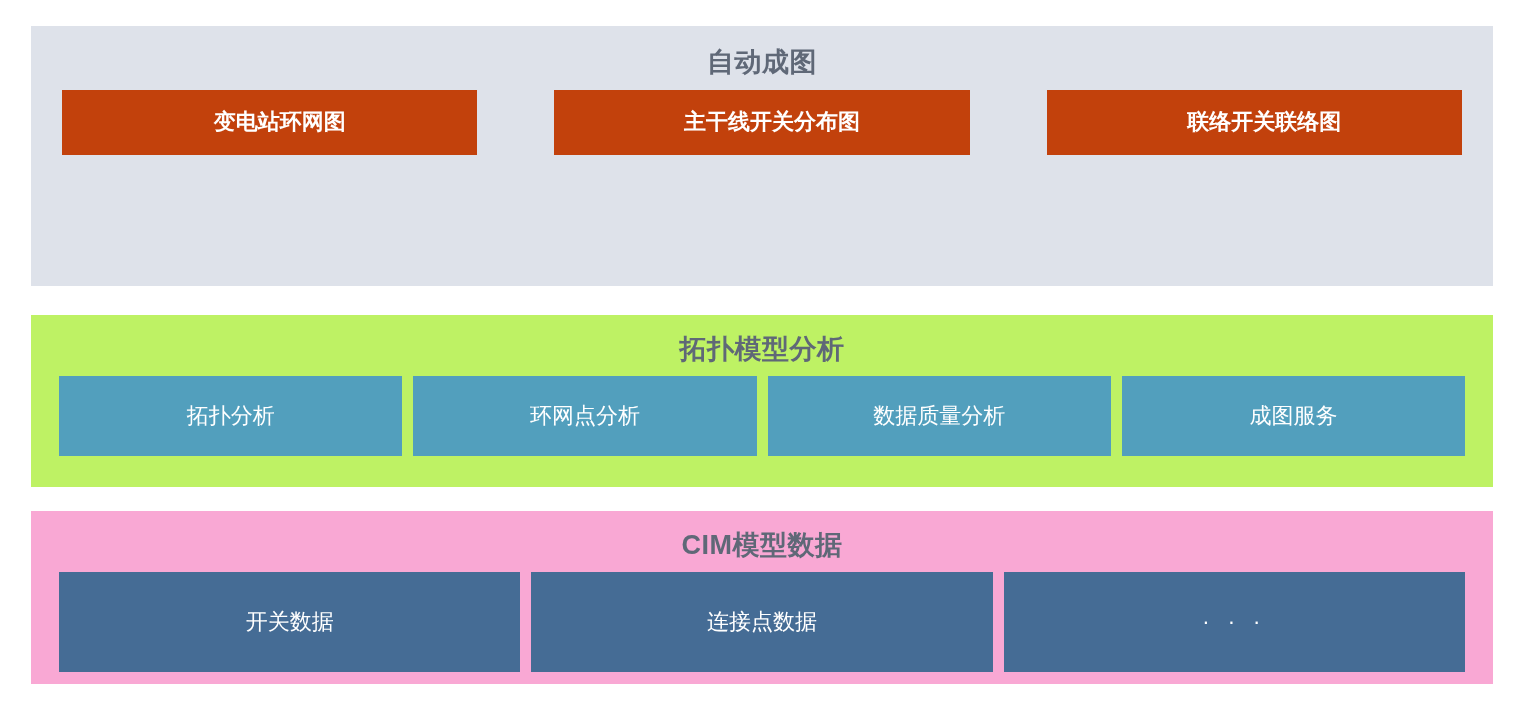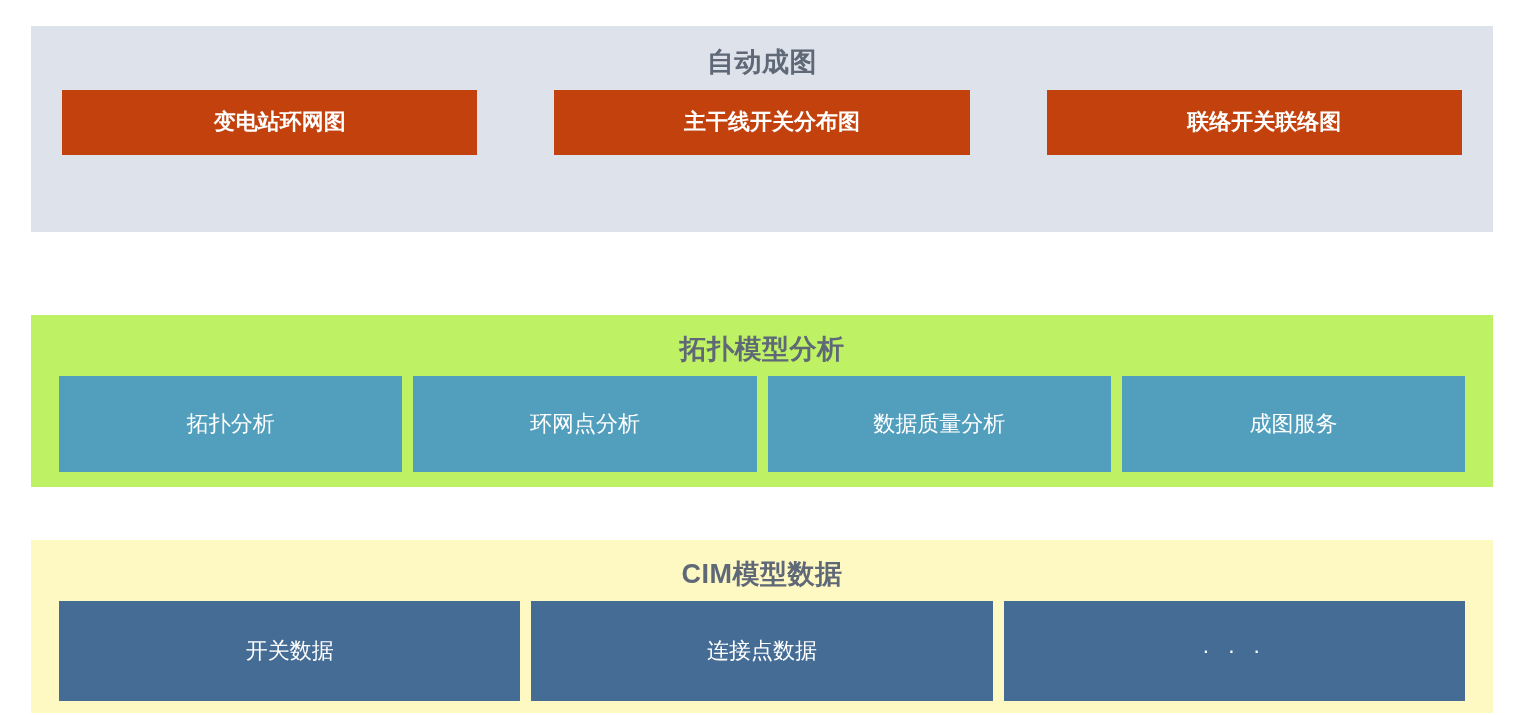--- a/index.html
+++ b/index.html
@@ -49,21 +49,21 @@
     justify-content: center;
     color: #ffffff;
     text-align: center;
     user-select: none;
     line-height: 1.2;
   }
 
   
   #section-mapping {
     top: 26px;
-    height: 206px;
+    height: 260px;
     background: #dee2ea;
   }
   #section-mapping .panel-title {
     font-size: 27px;
     color: #5f6877;
     padding-top: 18px;
     height: 50px;
     box-sizing: border-box;
   }
   #section-mapping .tile-row {
@@ -93,32 +93,31 @@
     height: 48px;
     box-sizing: border-box;
   }
   #section-topology .tile-row {
     padding: 0 28px;
     gap: 11px;
     margin-top: 13px;
   }
   #section-topology .tile {
     flex: 1 1 0;
-    height: 96px;
+    height: 80px;
     background: #529fbd;
     font-size: 22px;
     font-weight: normal;
   }
 
   
   #section-cim {
     top: 511px;
     height: 173px;
-    background: #fef9c3;
-    margin-top: 29px;
+    background: #f9a8d4;
   }
   #section-cim .panel-title {
     font-size: 27px;
     color: #5f6877;
     padding-top: 16px;
     height: 48px;
     box-sizing: border-box;
   }
   #section-cim .tile-row {
     padding: 0 28px;

